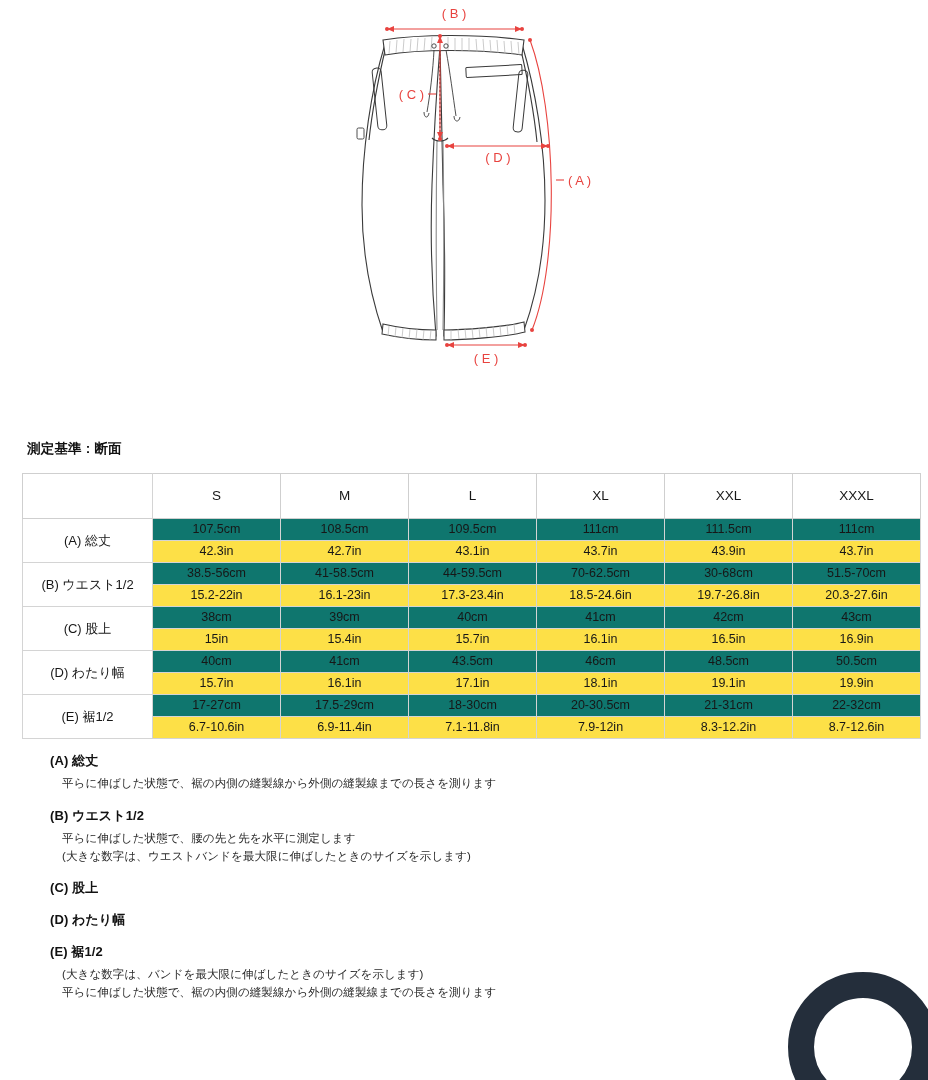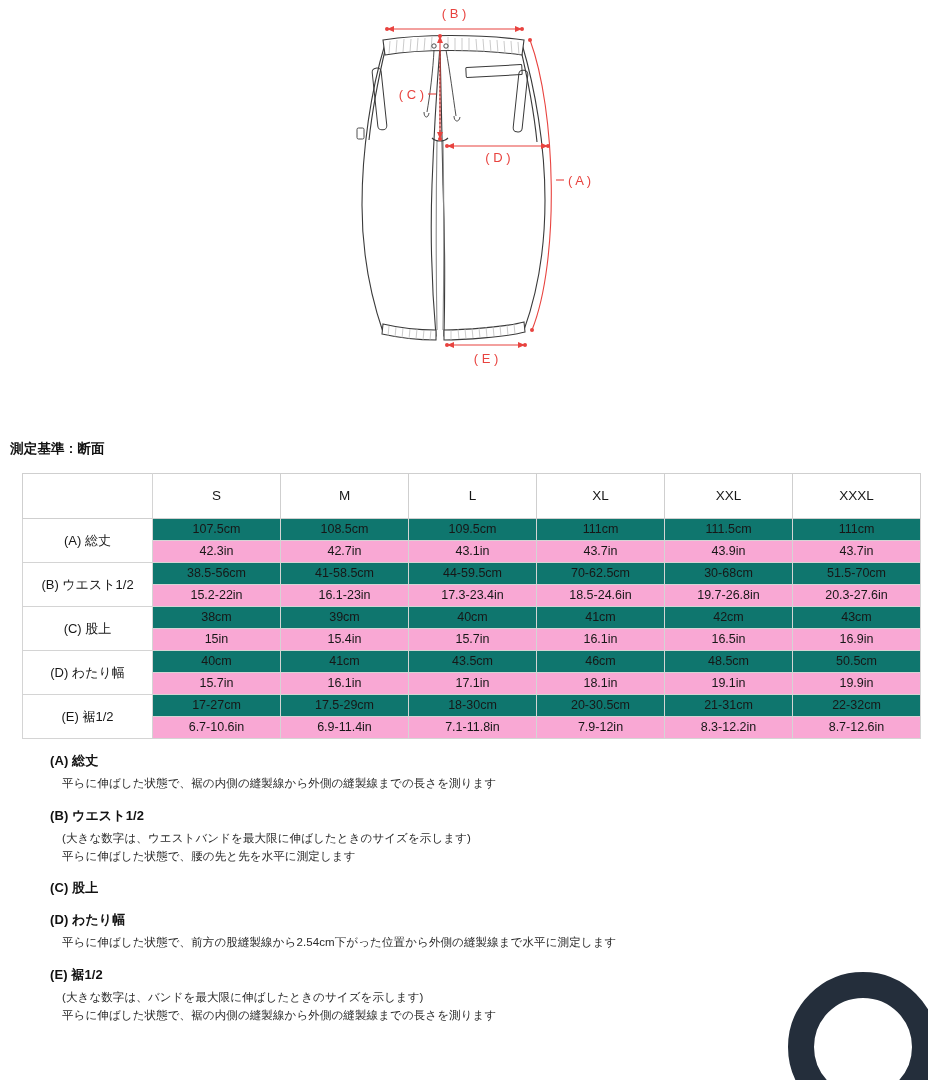--- a/index.html
+++ b/index.html
@@ -22,21 +22,21 @@
     position: absolute;
     left: 0; top: 0;
     width: 928px;
     height: 430px;
   }
   .diagram-wrap svg { display: block; }
 
   
   .section-heading {
     position: absolute;
-    left: 10px;
+    left: 27px;
     top: 440px;
     font-size: 13.5px;
     font-weight: 600;
     letter-spacing: 0.2px;
     color: #111;
   }
 
   
   .table-wrap {
     position: absolute;
@@ -73,21 +73,21 @@
     background: #ffffff;
   }
   table.size-table thead th.corner-cell { border-right-color: #d4d4d4; }
 
   td.row-label {
     font-size: 13px;
     background: #ffffff;
     border-color: #cfcfcf;
   }
   tr.cm-row td.value-cell { background: #0f766e; }
-  tr.in-row td.value-cell { background: #f9a8d4; }
+  tr.in-row td.value-cell { background: #fde047; }
   tr.group-top td { border-top: 1px solid #b9b9b9; }
 
   
   .notes {
     position: absolute;
     left: 50px;
     top: 752px;
     width: 860px;
   }
   .note-block { margin-bottom: 14px; }
@@ -383,31 +383,30 @@
 
   <div class="notes">
 
     <div class="note-block">
       <div class="note-title">(A) 総丈</div>
       <div class="note-line">平らに伸ばした状態で、裾の内側の縫製線から外側の縫製線までの長さを測ります</div>
     </div>
 
     <div class="note-block">
       <div class="note-title">(B) ウエスト1/2</div>
+      <div class="note-line">平らに伸ばした状態で、腰の先と先を水平に測定します</div>
       <div class="note-line">(大きな数字は、ウエストバンドを最大限に伸ばしたときのサイズを示します)</div>
-      <div class="note-line">平らに伸ばした状態で、腰の先と先を水平に測定します</div>
     </div>
 
     <div class="note-block">
       <div class="note-title">(C) 股上</div>
     </div>
 
     <div class="note-block">
       <div class="note-title">(D) わたり幅</div>
-      <div class="note-line">平らに伸ばした状態で、前方の股縫製線から2.54cm下がった位置から外側の縫製線まで水平に測定します</div>
     </div>
 
     <div class="note-block">
       <div class="note-title">(E) 裾1/2</div>
       <div class="note-line">(大きな数字は、バンドを最大限に伸ばしたときのサイズを示します)</div>
       <div class="note-line">平らに伸ばした状態で、裾の内側の縫製線から外側の縫製線までの長さを測ります</div>
     </div>
 
   </div>
 

